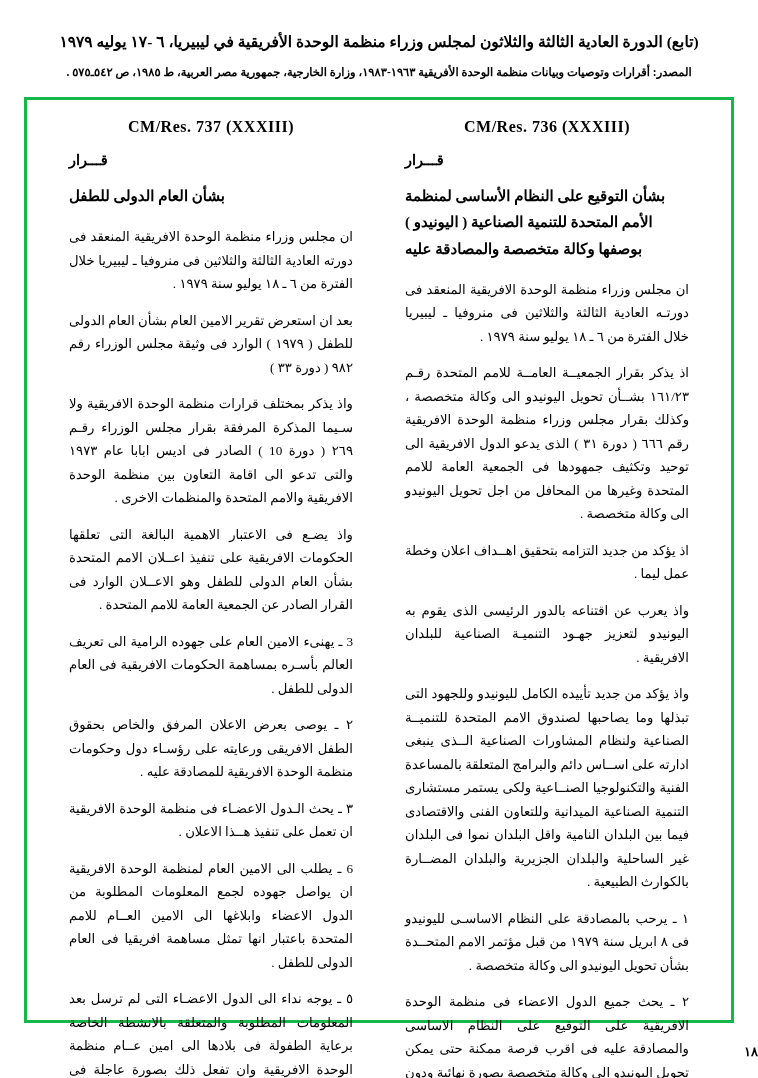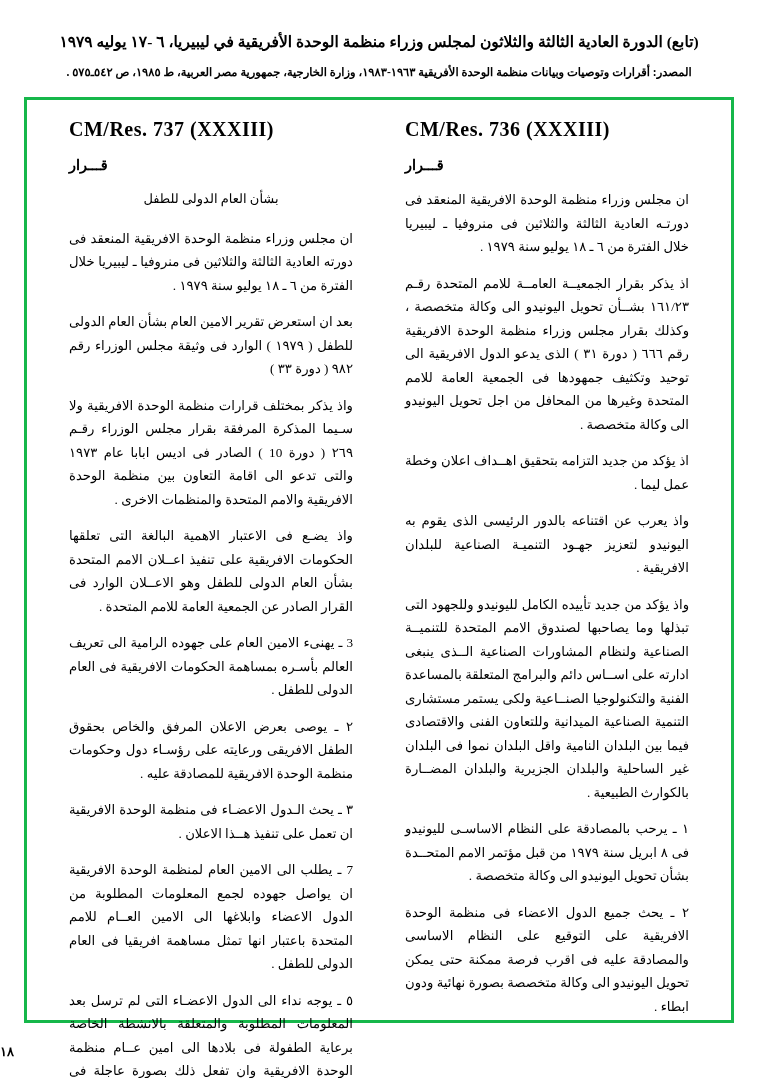--- a/index.html
+++ b/index.html
@@ -62,53 +62,53 @@
     width: 50%;
     box-sizing: border-box;
     padding: 0 20px;
   }
   .col.right { padding-left: 26px; }
   .col.left  { padding-right: 26px; }
 
   .res-id {
     font-family: "Liberation Serif", "DejaVu Serif", serif;
     direction: ltr;
-    text-align: left;
-    font-size: 20px;
+    text-align: center;
+    font-size: 16px;
     font-weight: bold;
     letter-spacing: 0.5px;
     margin-bottom: 16px;
   }
   .res-word {
     text-align: left;
     font-size: 14.5px;
     font-weight: bold;
     letter-spacing: 4px;
     margin-bottom: 14px;
   }
   .res-subject {
-    text-align: center;
-    font-size: 13px;
-    font-weight: normal;
+    text-align: left;
+    font-size: 15px;
+    font-weight: bold;
     line-height: 1.75;
     margin-bottom: 16px;
   }
   .para {
     font-size: 13.2px;
     line-height: 1.78;
     text-align: justify;
     text-justify: inter-word;
     margin: 0 0 13px 0;
   }
   .page-number {
     position: absolute;
     bottom: 18px;
     left: 0;
     right: 0;
-    text-align: left;
+    text-align: right;
     font-size: 13px;
     font-weight: bold;
     letter-spacing: 1px;
   }
 </style>
 </head>
 <body>
 
 <div class="page">
 
@@ -117,20 +117,21 @@
     <div class="doc-source">المصدر: أقرارات وتوصيات وبيانات منظمة الوحدة الأفريقية ١٩٦٣-١٩٨٣، وزارة الخارجية، جمهورية مصر العربية، ط ١٩٨٥، ص ٥٤٢ـ٥٧٥ .</div>
   </div>
 
   <div class="frame"></div>
 
   <div class="columns">
 
     <div class="col right">
       <div class="res-id">CM/Res. 736 (XXXIII)</div>
       <div class="res-word">قـــرار</div>
+      <div class="res-subject">بشأن التوقيع على النظام الأساسى لمنظمة الأمم المتحدة للتنمية الصناعية ( اليونيدو ) بوصفها وكالة متخصصة والمصادقة عليه</div>
 
       <p class="para">ان مجلس وزراء منظمة الوحدة الافريقية المنعقد فى دورتـه العادية الثالثة والثلاثين فى منروفيا ـ ليبيريا خلال الفترة من ٦ ـ ١٨ يوليو سنة ١٩٧٩ .</p>
       <p class="para">اذ يذكر بقرار الجمعيــة العامــة للامم المتحدة رقـم ١٦١/٢٣ بشــأن تحويل اليونيدو الى وكالة متخصصة ، وكذلك بقرار مجلس وزراء منظمة الوحدة الافريقية رقم ٦٦٦ ( دورة ٣١ ) الذى يدعو الدول الافريقية الى توحيد وتكثيف جمهودها فى الجمعية العامة للامم المتحدة وغيرها من المحافل من اجل تحويل اليونيدو الى وكالة متخصصة .</p>
       <p class="para">اذ يؤكد من جديد التزامه بتحقيق اهــداف اعلان وخطة عمل ليما .</p>
       <p class="para">واذ يعرب عن اقتناعه بالدور الرئيسى الذى يقوم به اليونيدو لتعزيز جهـود التنميـة الصناعية للبلدان الافريقية .</p>
       <p class="para">واذ يؤكد من جديد تأييده الكامل لليونيدو وللجهود التى تبذلها وما يصاحبها لصندوق الامم المتحدة للتنميــة الصناعية ولنظام المشاورات الصناعية الــذى ينبغى ادارته على اســاس دائم والبرامج المتعلقة بالمساعدة الفنية والتكنولوجيا الصنــاعية ولكى يستمر مستشارى التنمية الصناعية الميدانية وللتعاون الفنى والاقتصادى فيما بين البلدان النامية واقل البلدان نموا فى البلدان غير الساحلية والبلدان الجزيرية والبلدان المضــارة بالكوارث الطبيعية .</p>
 
       <p class="para">١ ـ يرحب بالمصادقة على النظام الاساسـى لليونيدو فى ٨ ابريل سنة ١٩٧٩ من قبل مؤتمر الامم المتحــدة بشأن تحويل اليونيدو الى وكالة متخصصة .</p>
       <p class="para">٢ ـ يحث جميع الدول الاعضاء فى منظمة الوحدة الافريقية على التوقيع على النظام الاساسى والمصادقة عليه فى اقرب فرصة ممكنة حتى يمكن تحويل اليونيدو الى وكالة متخصصة بصورة نهائية ودون ابطاء .</p>
 
@@ -142,21 +143,21 @@
       <div class="res-subject">بشأن العام الدولى للطفل</div>
 
       <p class="para">ان مجلس وزراء منظمة الوحدة الافريقية المنعقد فى دورته العادية الثالثة والثلاثين فى منروفيا ـ ليبيريا خلال الفترة من ٦ ـ ١٨ يوليو سنة ١٩٧٩ .</p>
       <p class="para">بعد ان استعرض تقرير الامين العام بشأن العام الدولى للطفل ( ١٩٧٩ ) الوارد فى وثيقة مجلس الوزراء رقم ٩٨٢ ( دورة ٣٣ )</p>
       <p class="para">واذ يذكر بمختلف قرارات منظمة الوحدة الافريقية ولا سـيما المذكرة المرفقة بقرار مجلس الوزراء رقـم ٢٦٩ ( دورة 10 ) الصادر فى اديس ابابا عام ١٩٧٣ والتى تدعو الى اقامة التعاون بين منظمة الوحدة الافريقية والامم المتحدة والمنظمات الاخرى .</p>
       <p class="para">واذ يضـع فى الاعتبار الاهمية البالغة التى تعلقها الحكومات الافريقية على تنفيذ اعــلان الامم المتحدة بشأن العام الدولى للطفل وهو الاعــلان الوارد فى القرار الصادر عن الجمعية العامة للامم المتحدة .</p>
 
       <p class="para">3 ـ يهنىء الامين العام على جهوده الرامية الى تعريف العالم بأسـره بمساهمة الحكومات الافريقية فى العام الدولى للطفل .</p>
       <p class="para">٢ ـ يوصى بعرض الاعلان المرفق والخاص بحقوق الطفل الافريقى ورعايته على رؤسـاء دول وحكومات منظمة الوحدة الافريقية للمصادقة عليه .</p>
       <p class="para">٣ ـ يحث الـدول الاعضـاء فى منظمة الوحدة الافريقية ان تعمل على تنفيذ هــذا الاعلان .</p>
-      <p class="para">7 ـ يطلب الى الامين العام لمنظمة الوحدة الافريقية ان يواصل جهوده لجمع المعلومات المطلوبة من الدول الاعضاء وابلاغها الى الامين العــام للامم المتحدة باعتبار انها تمثل مساهمة افريقيا فى العام الدولى للطفل .</p>
+      <p class="para">6 ـ يطلب الى الامين العام لمنظمة الوحدة الافريقية ان يواصل جهوده لجمع المعلومات المطلوبة من الدول الاعضاء وابلاغها الى الامين العــام للامم المتحدة باعتبار انها تمثل مساهمة افريقيا فى العام الدولى للطفل .</p>
       <p class="para">٥ ـ يوجه نداء الى الدول الاعضـاء التى لم ترسل بعد المعلومات المطلوبة والمتعلقة بالانشطة الخاصة برعاية الطفولة فى بلادها الى امين عــام منظمة الوحدة الافريقية وان تفعل ذلك بصورة عاجلة فى اطار العام الدولى للطفل .</p>
 
     </div>
 
   </div>
 
   <div class="page-number">١٨</div>
 
 </div>
 

